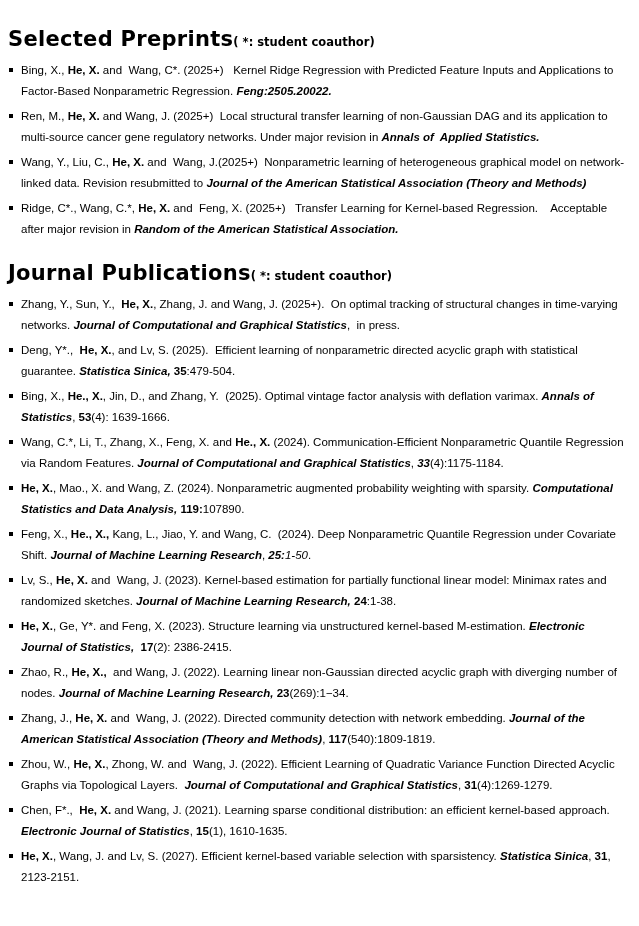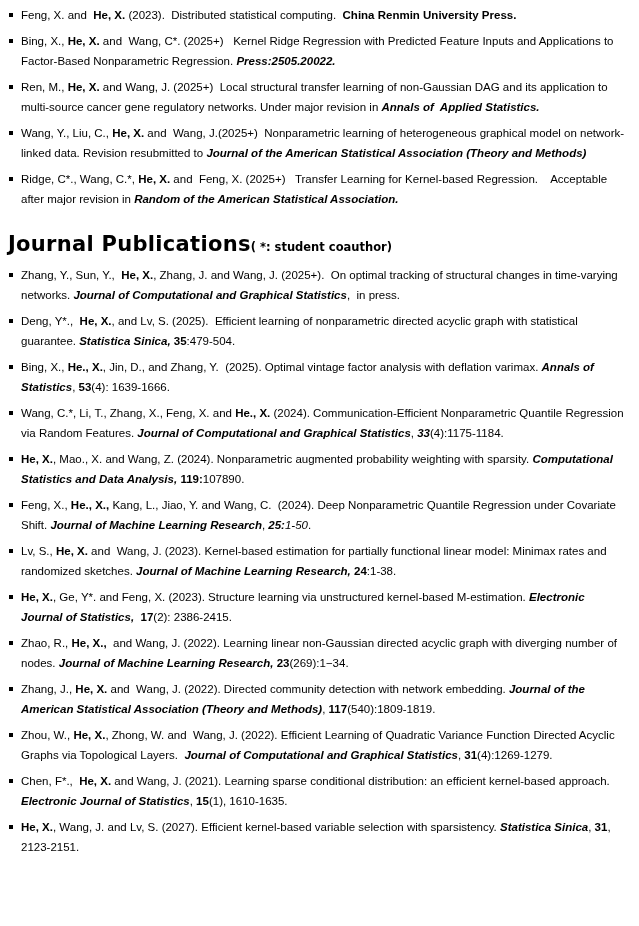--- a/index.html
+++ b/index.html
@@ -43,28 +43,26 @@
   .seg-b { font-weight:bold; }
   .seg-i { font-style:italic; }
   .seg-bi { font-weight:bold; font-style:italic; }
 </style>
 </head>
 <body>
 
 <div class="page">
 
   <section class="section">
-    <ul class="pub-list">
-        <li class="pub-item"><span class="bullet"></span><span class="pub-text"><span class="seg-n">Feng, X. and  </span><span class="seg-b">He, X.</span><span class="seg-n"> (2023).  Distributed statistical computing.  </span><span class="seg-b">China Renmin University Press.</span></span></li>
-      </ul>
   </section>
 
   <section class="section">
+    <h2 class="section-title"><span class="title-main">Selected Preprints</span><span class="title-sub">( *: student coauthor)</span></h2>
     <ul class="pub-list">
-        <li class="pub-item"><span class="bullet"></span><span class="pub-text"><span class="seg-n">Bing, X., </span><span class="seg-b">He, X.</span><span class="seg-n"> and  Wang, C*. (2025+)   Kernel Ridge Regression with Predicted Feature Inputs and Applications to Factor-Based Nonparametric Regression. </span><span class="seg-bi">Press:2505.20022.</span></span></li>
+        <li class="pub-item"><span class="bullet"></span><span class="pub-text"><span class="seg-n">Bing, X., </span><span class="seg-b">He, X.</span><span class="seg-n"> and  Wang, C*. (2025+)   Kernel Ridge Regression with Predicted Feature Inputs and Applications to Factor-Based Nonparametric Regression. </span><span class="seg-bi">Feng:2505.20022.</span></span></li>
         <li class="pub-item"><span class="bullet"></span><span class="pub-text"><span class="seg-n">Ren, M., </span><span class="seg-b">He, X.</span><span class="seg-n"> and Wang, J. (2025+)  Local structural transfer learning of non-Gaussian DAG and its application to multi-source cancer gene regulatory networks. Under major revision in </span><span class="seg-bi">Annals of  Applied Statistics.</span></span></li>
         <li class="pub-item"><span class="bullet"></span><span class="pub-text"><span class="seg-n">Wang, Y., Liu, C., </span><span class="seg-b">He, X.</span><span class="seg-n"> and  Wang, J.(2025+)  Nonparametric learning of heterogeneous graphical model on network-linked data. Revision resubmitted to </span><span class="seg-bi">Journal of the American Statistical Association (Theory and Methods)</span></span></li>
         <li class="pub-item"><span class="bullet"></span><span class="pub-text"><span class="seg-n">Ridge, C*., Wang, C.*, </span><span class="seg-b">He, X.</span><span class="seg-n"> and  Feng, X. (2025+)   Transfer Learning for Kernel-based Regression.    Acceptable after major revision in </span><span class="seg-bi">Random of the American Statistical Association.</span></span></li>
       </ul>
   </section>
 
   <section class="section">
     <h2 class="section-title"><span class="title-main">Journal Publications</span><span class="title-sub">( *: student coauthor)</span></h2>
     <ul class="pub-list">
         <li class="pub-item"><span class="bullet"></span><span class="pub-text"><span class="seg-n">Zhang, Y., Sun, Y.,  </span><span class="seg-b">He, X.</span><span class="seg-n">, Zhang, J. and Wang, J. (2025+).  On optimal tracking of structural changes in time-varying networks. </span><span class="seg-bi">Journal of Computational and Graphical Statistics</span><span class="seg-n">,  in press.</span></span></li>

